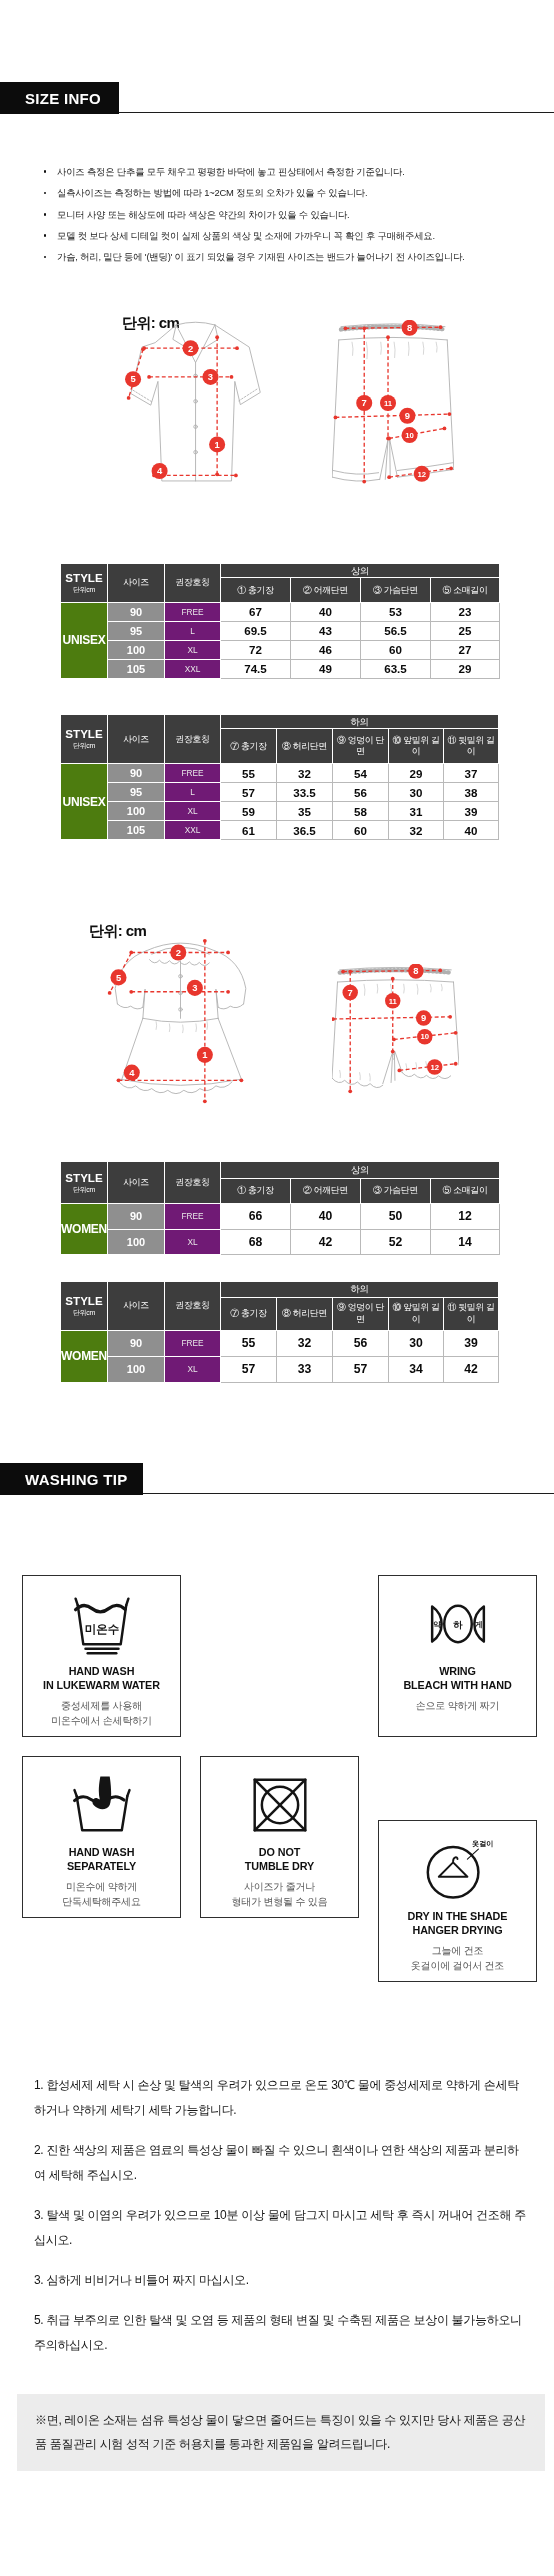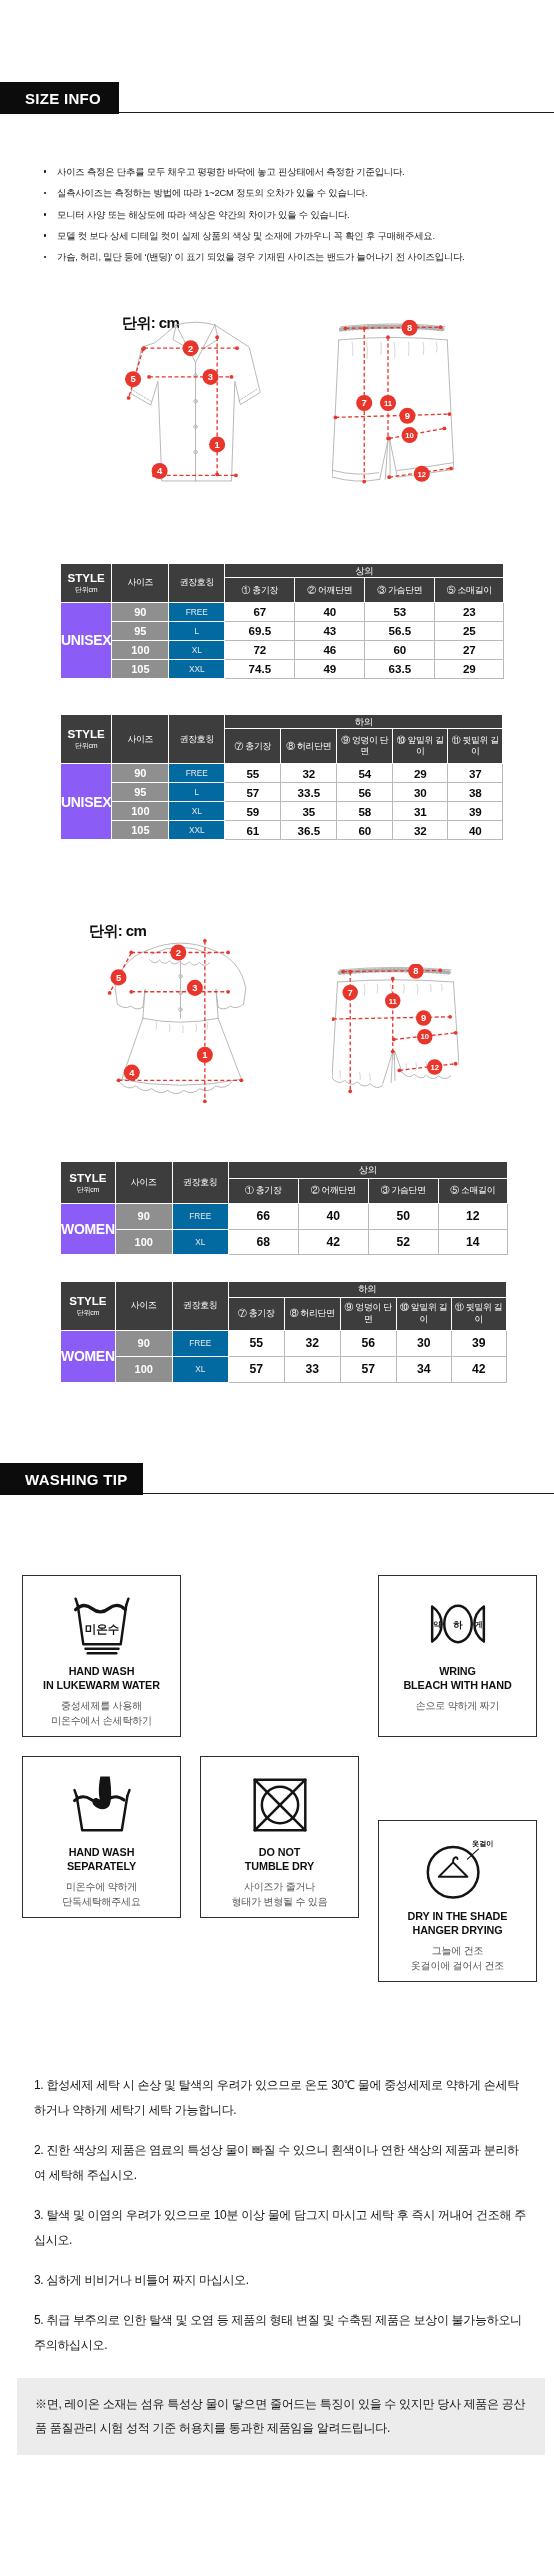--- a/index.html
+++ b/index.html
@@ -28,43 +28,43 @@
         font-family:"Liberation Sans",sans-serif;}
   .mk.mk2 text{font-size:14px;}
   
   .size-table{position:absolute;border-collapse:collapse;table-layout:fixed;background:#fff;}
   .size-table th,.size-table td{text-align:center;vertical-align:middle;padding:0;}
   .size-table thead th{background:#3d3d3d;color:#fff;border:1.1px solid #fff;
         font-weight:normal;font-size:8.9px;letter-spacing:-0.3px;line-height:1.25;}
   .size-table thead th.part-cell{font-size:9.4px;}
   .style-big{display:block;font-size:11.6px;font-weight:bold;letter-spacing:0;}
   .style-small{display:block;font-size:7px;margin-top:0.6px;}
-  .style-rowhead{background:#8b5cf6;color:#fff;font-weight:bold;font-size:14px;
+  .style-rowhead{background:#4d7c0f;color:#fff;font-weight:bold;font-size:12px;
         border:1.1px solid #fff;letter-spacing:-0.3px;}
   .size-cell{background:#8f8f8f;color:#fff;font-weight:bold;font-size:11px;border:1.1px solid #fff;}
-  .rec-cell{background:#0369a1;color:#e9e9e9;font-size:8.3px;border:1.1px solid #fff;}
+  .rec-cell{background:#701a75;color:#e9e9e9;font-size:8.3px;border:1.1px solid #fff;}
   .val-cell{background:#fff;color:#0a0a0a;font-weight:bold;font-size:11.6px;border:0.6px solid #b9b9b9;}
   .t1 thead tr:first-child{height:14.4px}.t1 thead tr:last-child{height:24.4px}.t1 tbody tr{height:19px}
   .t2 thead tr:first-child{height:14.4px}.t2 thead tr:last-child{height:35px}.t2 tbody tr{height:19px}
   .t3 thead tr:first-child{height:16.6px}.t3 thead tr:last-child{height:25.5px}.t3 tbody tr{height:25.5px}
   .t4 thead tr:first-child{height:15.5px}.t4 thead tr:last-child{height:33px}.t4 tbody tr{height:26px}
   .t3 .val-cell,.t4 .val-cell{font-size:12.2px;}
   
   .wash-card{position:absolute;width:159px;height:162px;border:0.6px solid #2e2e2e;
         box-sizing:border-box;text-align:center;background:#fff;}
   .wash-card .icon{margin-top:13.3px;height:70px;display:flex;justify-content:center;align-items:center;}
   .wicon{stroke:#141414;stroke-width:4.5;fill:none;stroke-linecap:round;stroke-linejoin:round;}
   .wicon text{stroke:none;fill:#141414;font-weight:bold;font-family:"Liberation Sans",sans-serif;text-anchor:middle;}
   .w-title{margin-top:4.4px;font-weight:bold;font-size:10.8px;line-height:1.35;color:#101010;letter-spacing:-0.1px;}
   .w-desc{margin-top:5px;font-size:10px;line-height:1.55;color:#555;letter-spacing:-0.2px;}
   .w-title span,.w-desc span{display:block;}
   
   .notes{position:absolute;left:34px;top:2073px;width:492px;color:#161616;}
   .notes p{margin:0 0 15px;font-size:12px;line-height:25px;letter-spacing:-0.3px;}
-  .footnote{background:#ececec;margin:20px -19px 0 -16.6px;padding:14px 17.7px;
+  .footnote{background:#ececec;margin:36px -19px 0 -16.6px;padding:14px 17.7px;
         font-size:12px;line-height:24.4px;letter-spacing:-0.3px;color:#161616;}
 </style>
 </head>
 <body>
 
 <div class="page">
 
   <div class="rule" style="top:112px"></div>
   <div class="section-bar" style="top:82px;width:119px">
     <span>SIZE INFO</span>

